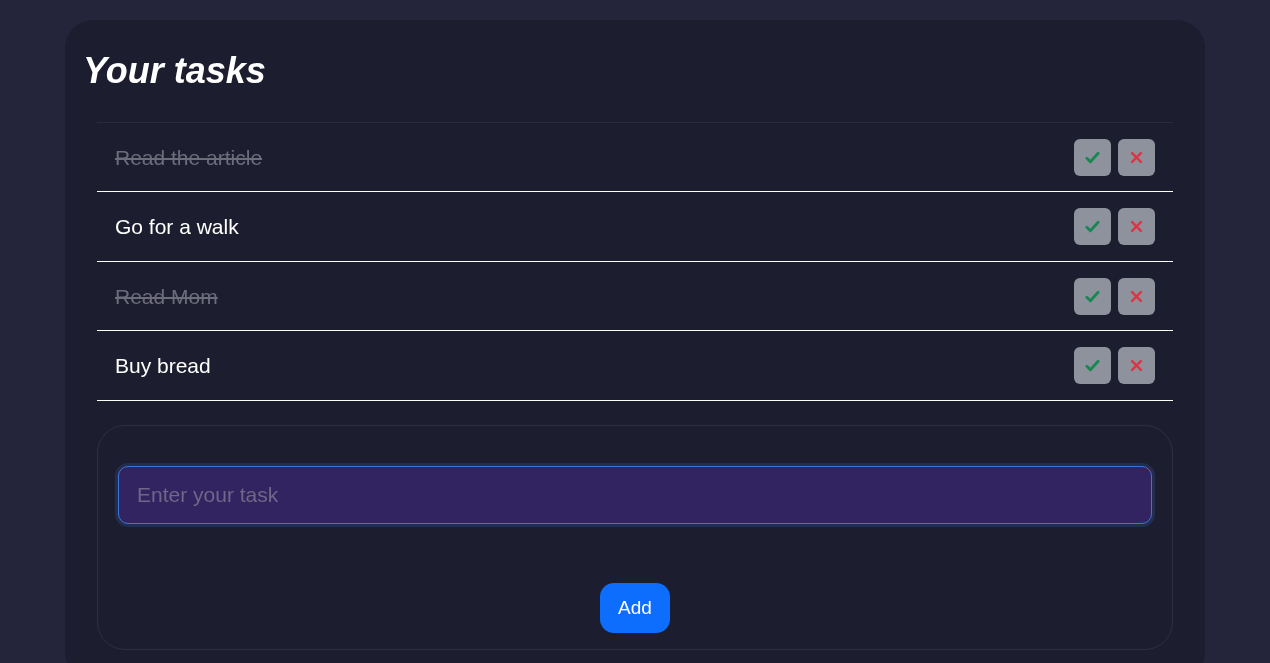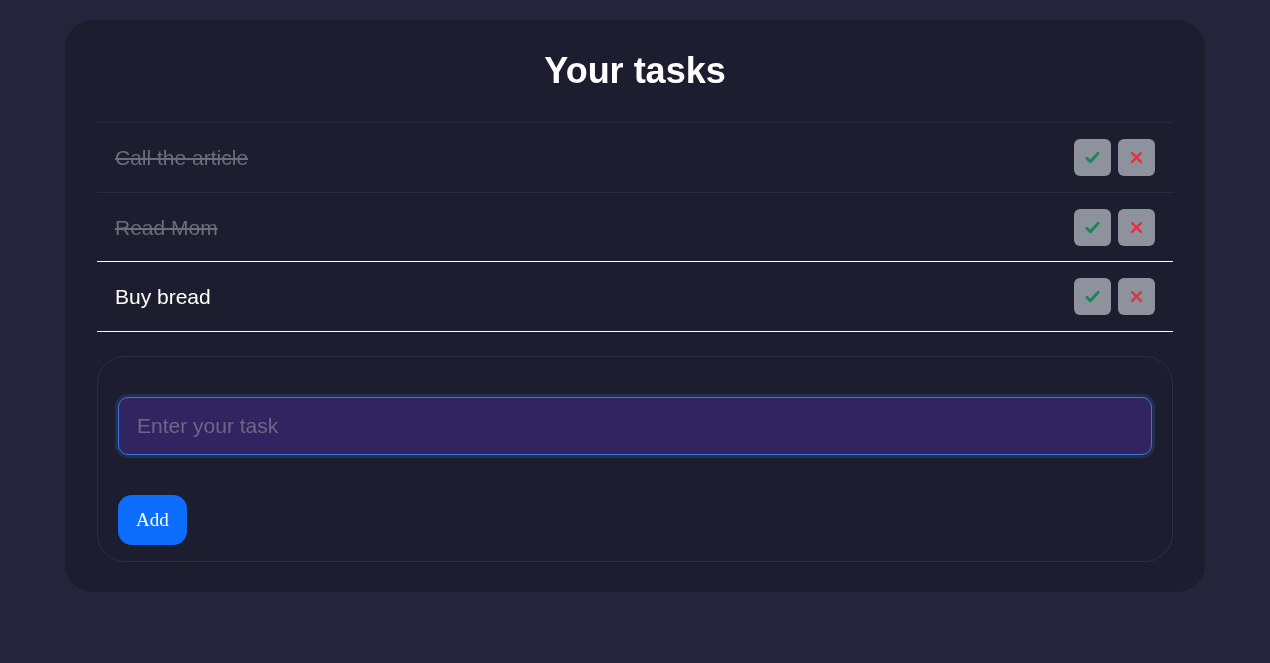--- a/index.html
+++ b/index.html
@@ -15,22 +15,23 @@
     }
     .card {
       background: #1d1d30;
       border-radius: 28px;
       padding: 30px 18px 30px 18px;
     }
     .title {
       color: #ffffff;
       font-size: 36px;
       font-weight: 600;
-      text-align: center;
+      text-align: left;
       margin-bottom: 30px;
+      font-style: italic;
     }
     .task-list {
       margin: 0 14px;
     }
     .task-row {
       display: flex;
       align-items: center;
       justify-content: space-between;
       padding: 16px 18px 16px 18px;
       border-top: 1px solid rgba(255, 255, 255, 0.06);
@@ -77,22 +78,22 @@
     .icon-btn svg {
       display: block;
     }
     .form-section {
       margin: 24px 14px 0 14px;
       border: 1px solid rgba(255, 255, 255, 0.08);
       border-radius: 28px;
       padding: 40px 20px 16px 20px;
       display: flex;
       flex-direction: column;
-      align-items: flex-start;
-      gap: 40px;
+      align-items: center;
+      gap: 59px;
     }
     .task-input {
       width: 100%;
       height: 58px;
       background: #312461;
       border: 1px solid #3d74d8;
       border-radius: 10px;
       padding: 0 18px;
       font-size: 21px;
       color: #ffffff;
@@ -103,52 +104,71 @@
       color: #6e6788;
     }
     .add-btn {
       background: #0d6efd;
       color: #ffffff;
       border: none;
       border-radius: 14px;
       font-size: 19px;
       padding: 14px 18px;
       cursor: pointer;
-      font-family: Liberation Serif, serif;
     }
   </style>
 </head>
 <body>
 
 <div class="card">
   <h1 class="title">Your tasks</h1>
 
   <div class="task-list">
 
     <div class="task-row">
-      <span class="task-text done">Call the article</span>
-      <div class="task-actions">
-        <button class="icon-btn">
-          <span>
-            <svg width="17" height="17" viewBox="0 0 24 24" fill="none" stroke="#198754" stroke-width="4" stroke-linecap="round" stroke-linejoin="round">
-                <polyline points="4 13 9 18 20 6"></polyline>
-              </svg>
-          </span>
-        </button>
-        <button class="icon-btn">
-          <span>
-            <svg width="15" height="15" viewBox="0 0 24 24" fill="none" stroke="#dc3545" stroke-width="4" stroke-linecap="round">
-                <line x1="5" y1="5" x2="19" y2="19"></line>
-                <line x1="19" y1="5" x2="5" y2="19"></line>
-              </svg>
-          </span>
-        </button>
-      </div>
-    </div>
-
+      <span class="task-text done">Read the article</span>
+      <div class="task-actions">
+        <button class="icon-btn">
+          <span>
+            <svg width="17" height="17" viewBox="0 0 24 24" fill="none" stroke="#198754" stroke-width="4" stroke-linecap="round" stroke-linejoin="round">
+                <polyline points="4 13 9 18 20 6"></polyline>
+              </svg>
+          </span>
+        </button>
+        <button class="icon-btn">
+          <span>
+            <svg width="15" height="15" viewBox="0 0 24 24" fill="none" stroke="#dc3545" stroke-width="4" stroke-linecap="round">
+                <line x1="5" y1="5" x2="19" y2="19"></line>
+                <line x1="19" y1="5" x2="5" y2="19"></line>
+              </svg>
+          </span>
+        </button>
+      </div>
+    </div>
+
+    <div class="task-row active">
+      <span class="task-text">Go for a walk</span>
+      <div class="task-actions">
+        <button class="icon-btn">
+          <span>
+            <svg width="17" height="17" viewBox="0 0 24 24" fill="none" stroke="#198754" stroke-width="4" stroke-linecap="round" stroke-linejoin="round">
+                <polyline points="4 13 9 18 20 6"></polyline>
+              </svg>
+          </span>
+        </button>
+        <button class="icon-btn">
+          <span>
+            <svg width="15" height="15" viewBox="0 0 24 24" fill="none" stroke="#dc3545" stroke-width="4" stroke-linecap="round">
+                <line x1="5" y1="5" x2="19" y2="19"></line>
+                <line x1="19" y1="5" x2="5" y2="19"></line>
+              </svg>
+          </span>
+        </button>
+      </div>
+    </div>
 
     <div class="task-row">
       <span class="task-text done">Read Mom</span>
       <div class="task-actions">
         <button class="icon-btn">
           <span>
             <svg width="17" height="17" viewBox="0 0 24 24" fill="none" stroke="#198754" stroke-width="4" stroke-linecap="round" stroke-linejoin="round">
                 <polyline points="4 13 9 18 20 6"></polyline>
               </svg>
           </span>

